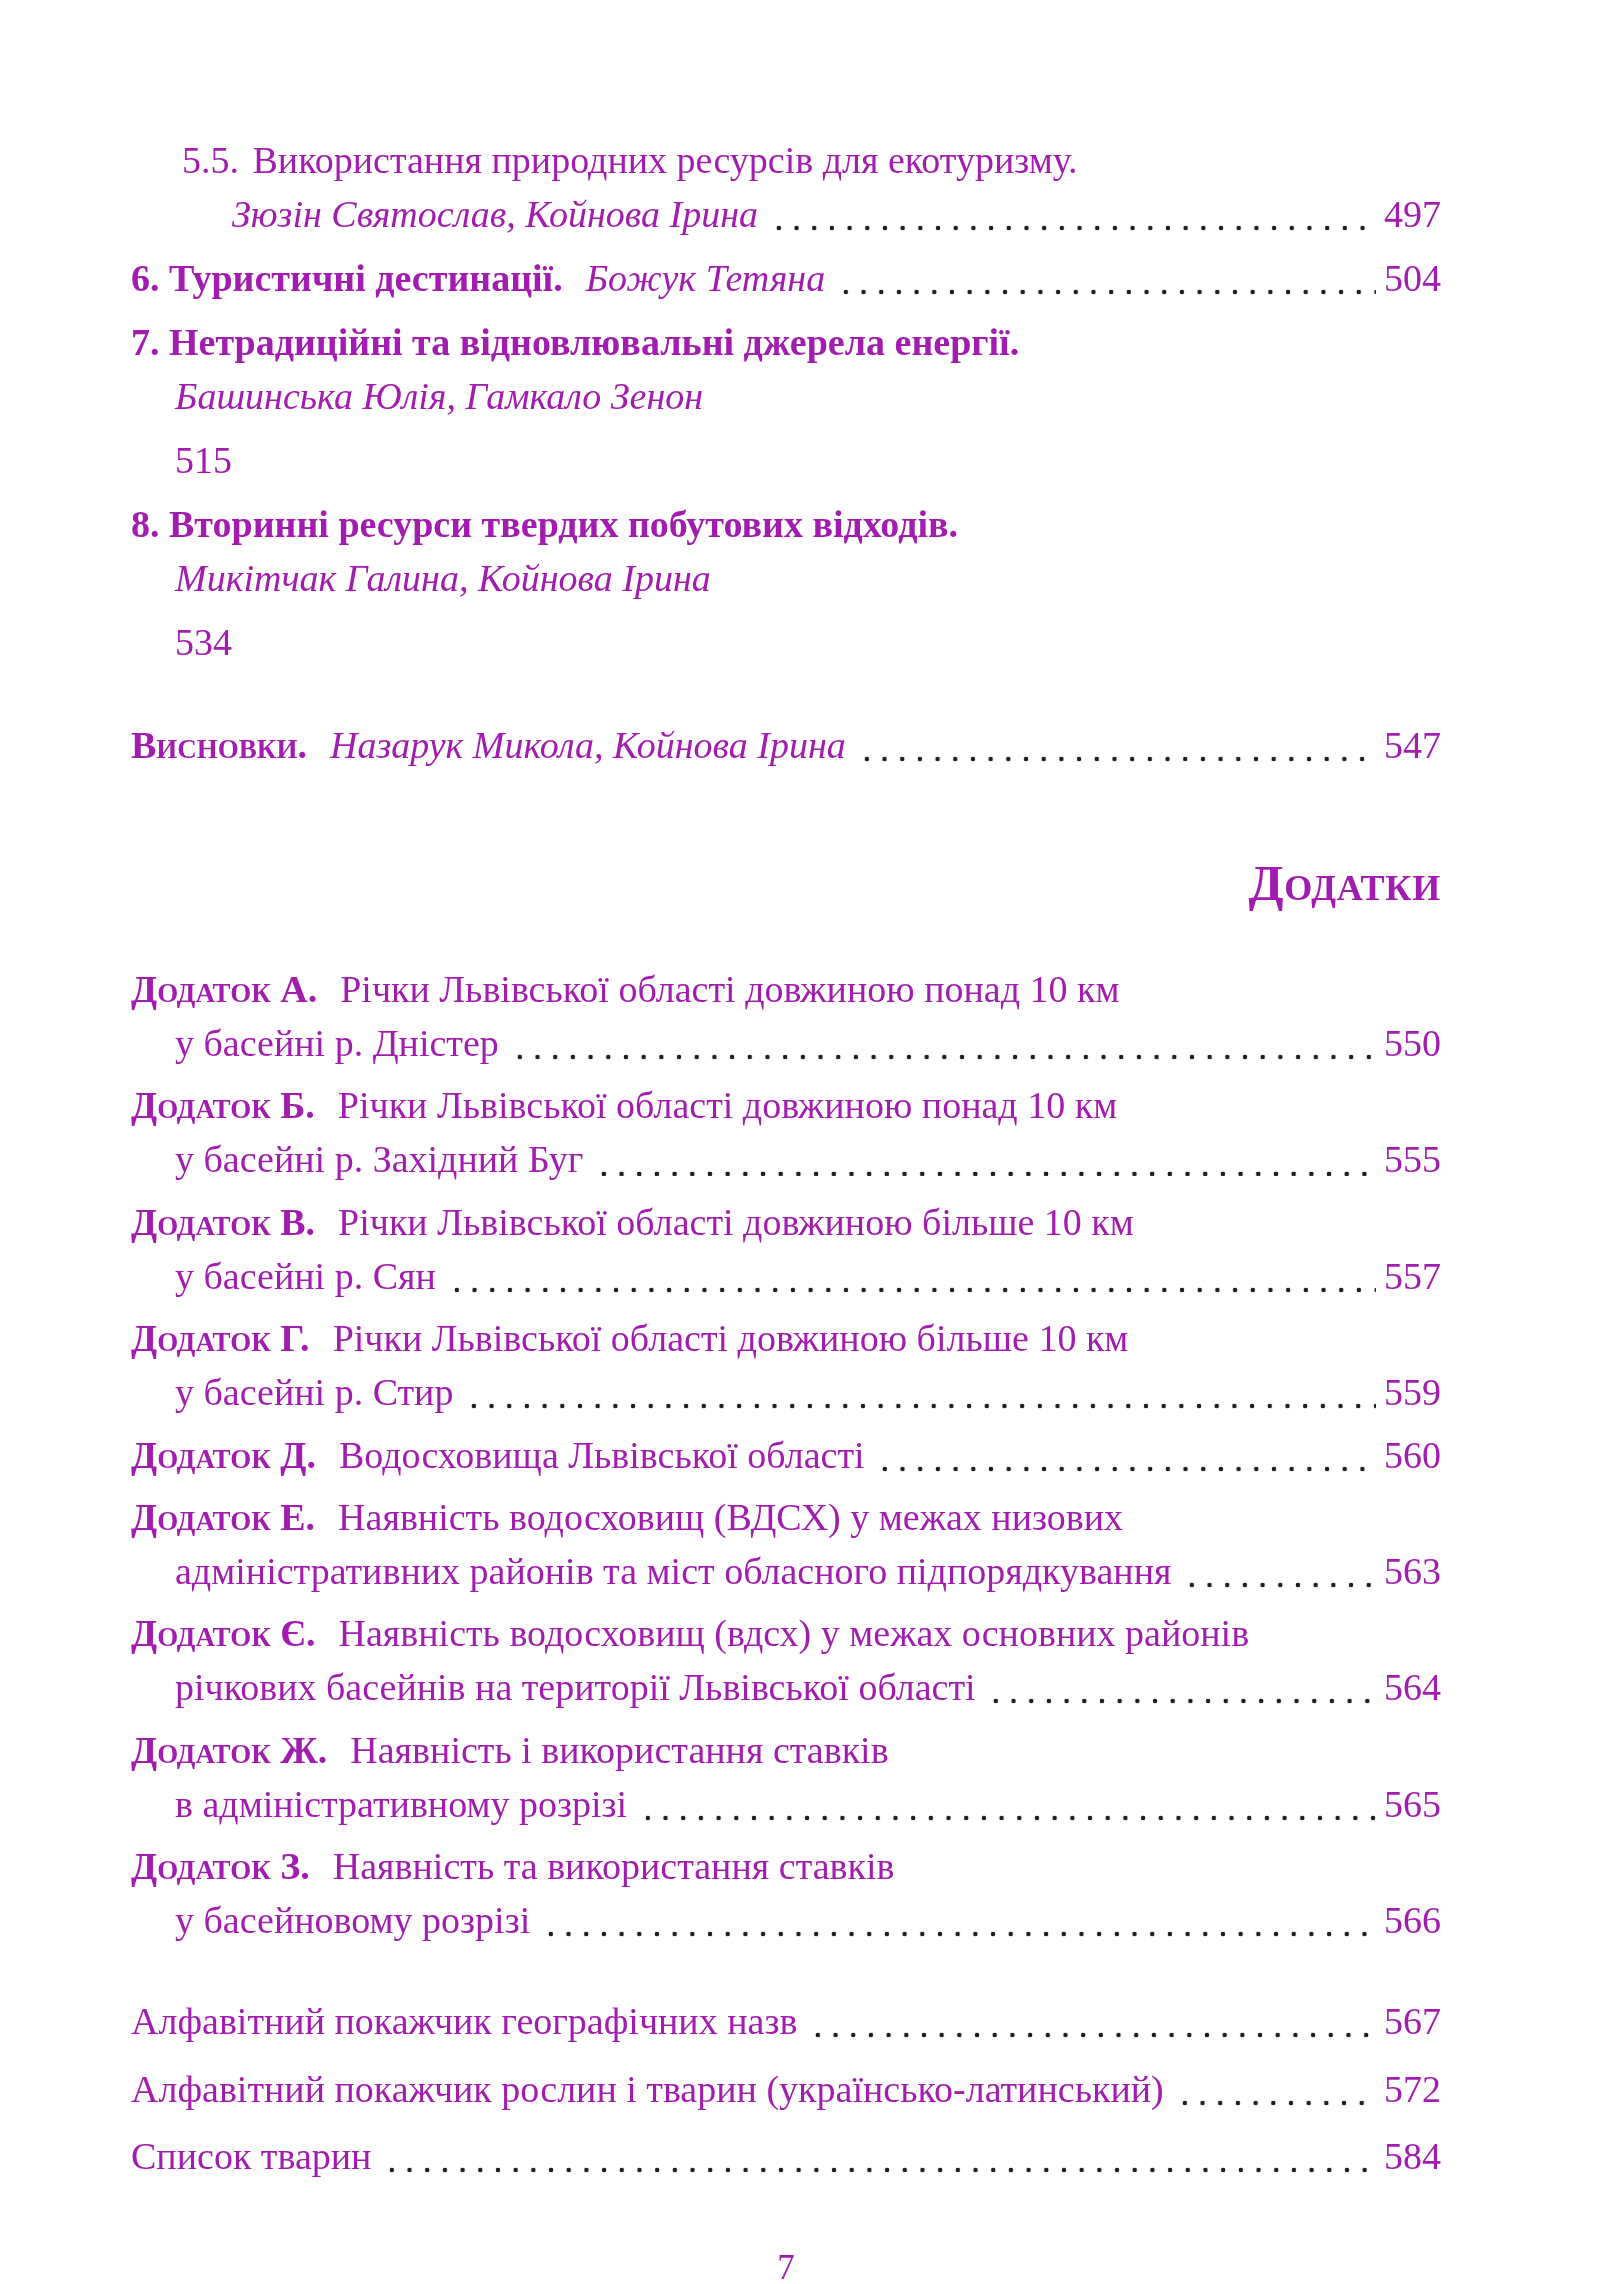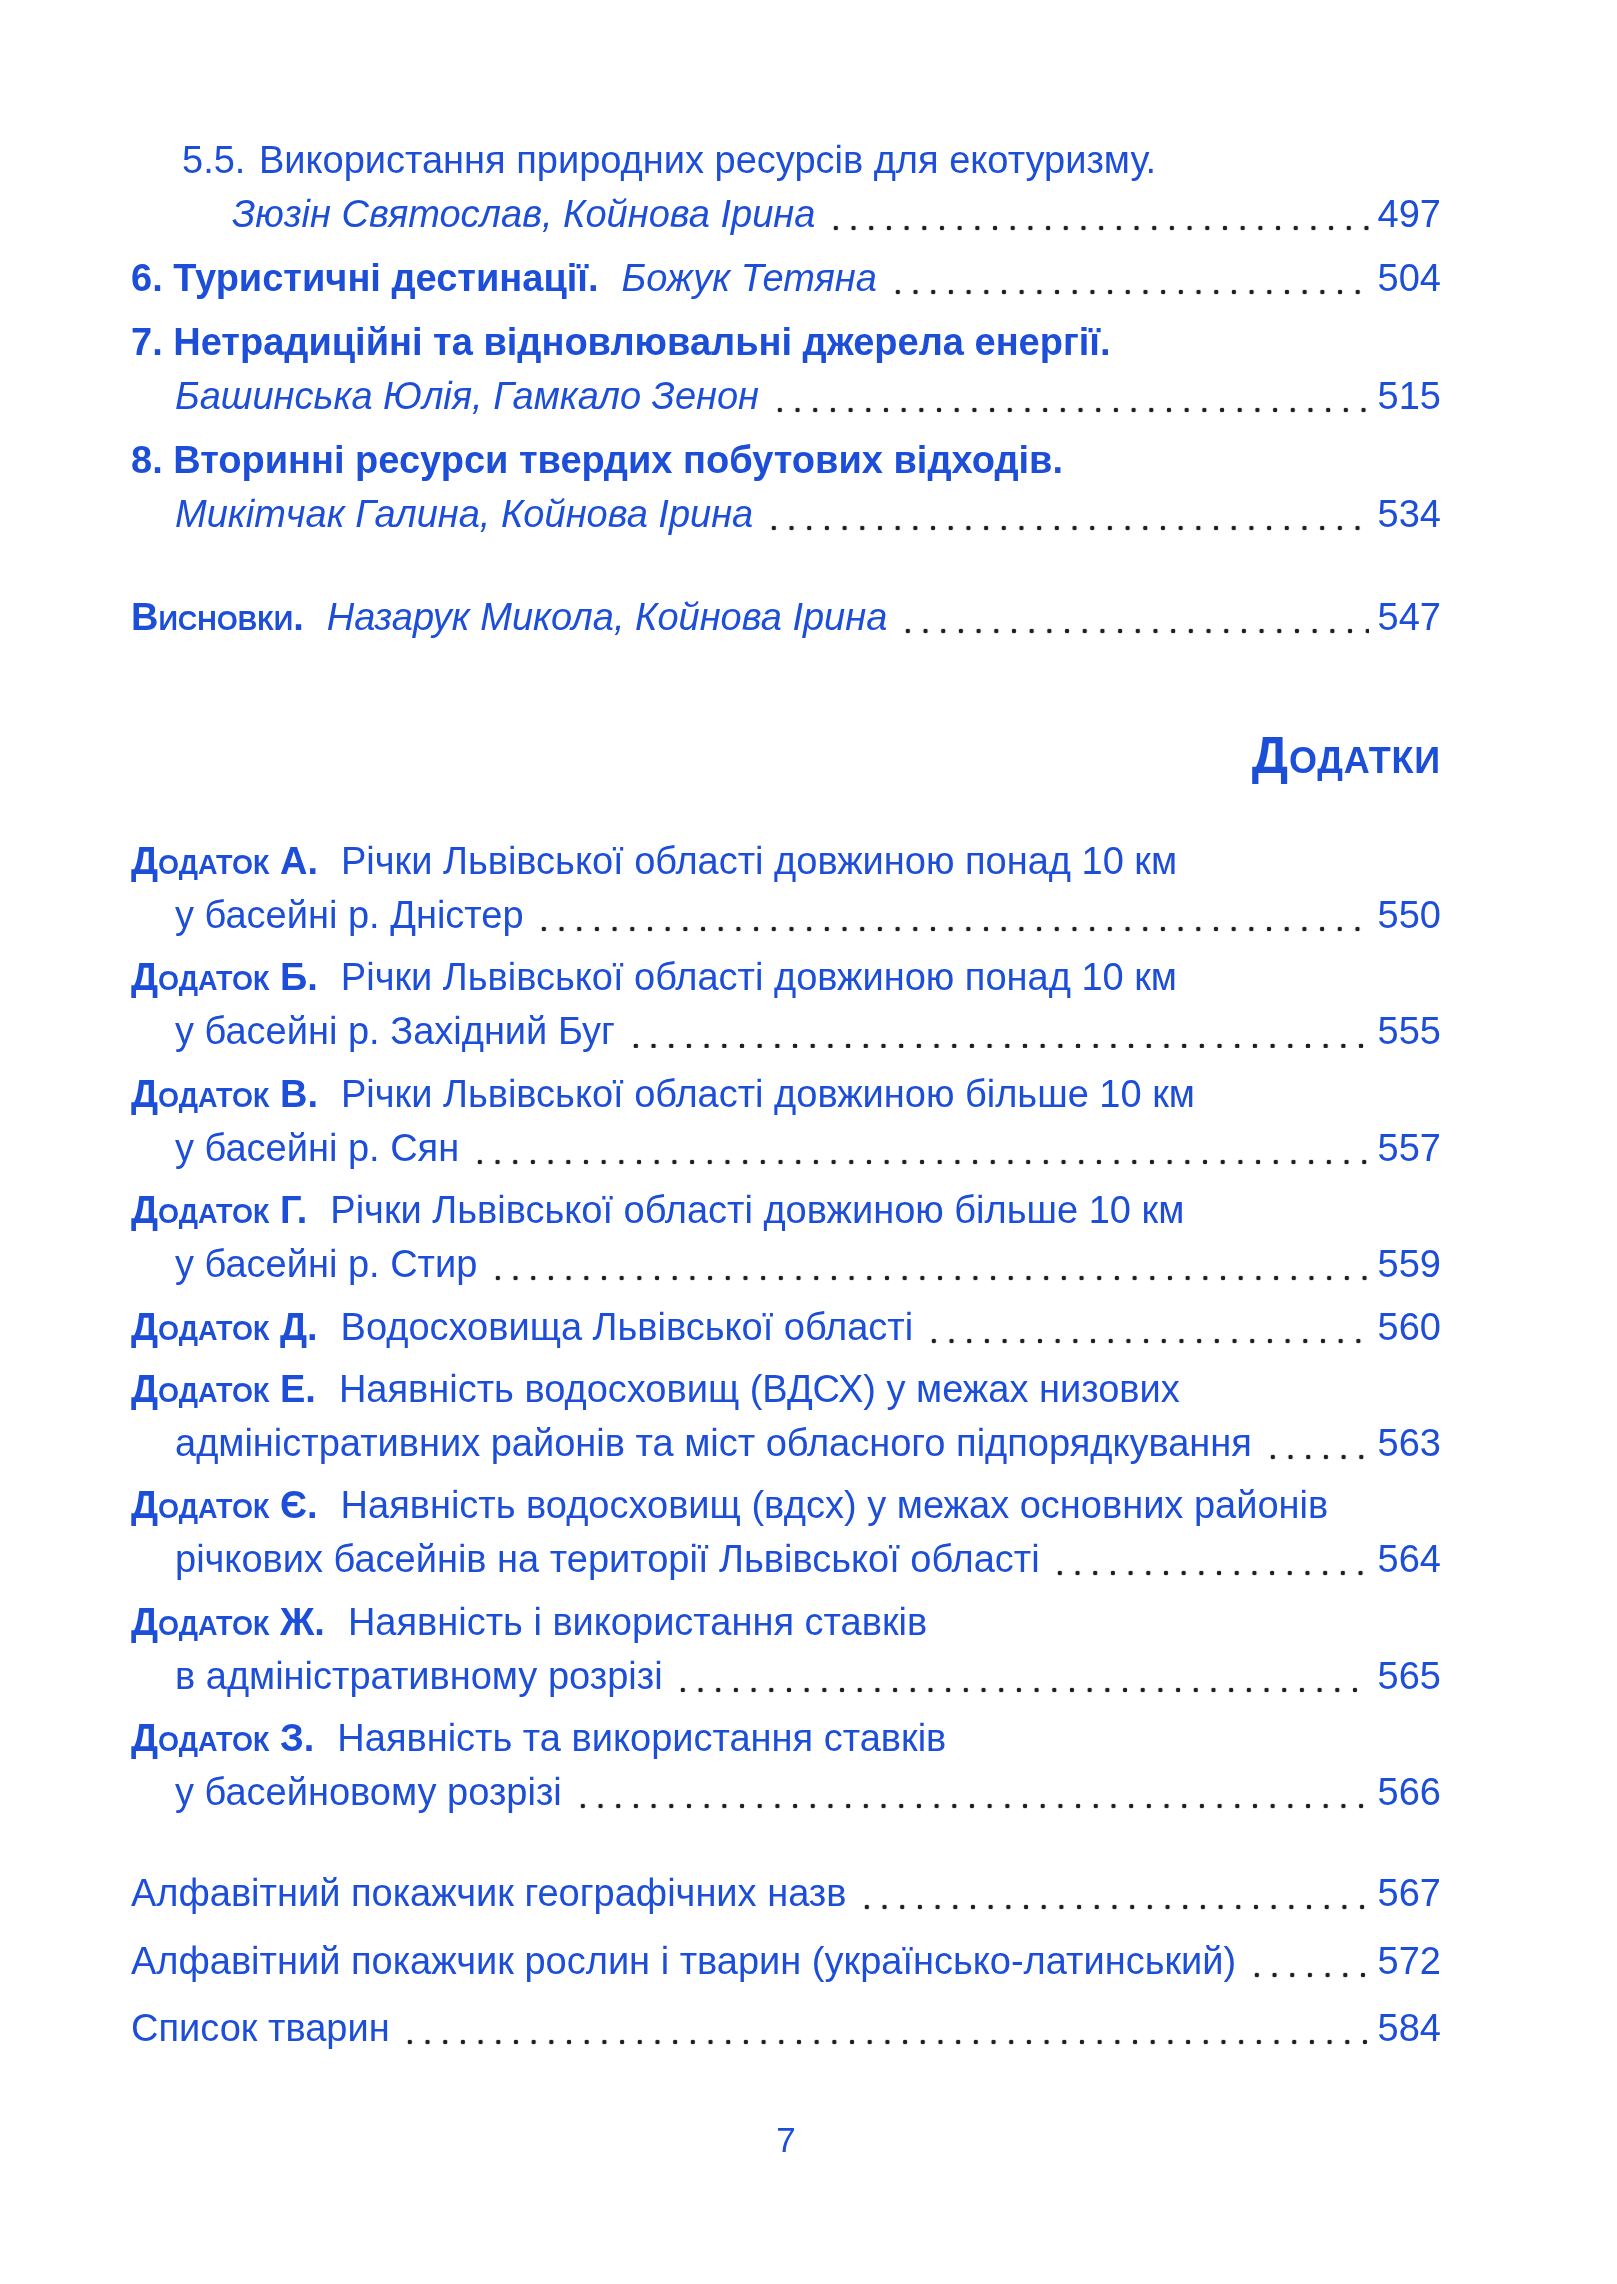--- a/index.html
+++ b/index.html
@@ -7,26 +7,27 @@
     width: 1618px;
     background: #e8e8e8;
     font-family: "Liberation Sans", "DejaVu Sans", sans-serif;
   }
   .page {
     position: relative;
     width: 1618px;
     height: 2284px;
     margin: 0 auto;
     background: #ffffff;
-    color: #1d4ed8;
+    color: #a21caf;
     box-sizing: border-box;
     padding: 133px 177px 0 131px;
     font-size: 38px;
     line-height: 54px;
     overflow: hidden;
+    font-family: Liberation Serif, serif;
   }
   .row {
     display: flex;
     align-items: stretch;
     white-space: nowrap;
   }
   .t { flex: 0 1 auto; min-width: 0; }
   .bold { font-weight: 700; }
   .ital { font-style: italic; }
   .sc   { font-variant: small-caps; }
@@ -39,21 +40,21 @@
     height: 5.9px;
     margin: 0 8.4px 10px 11.8px;
     background-image: radial-gradient(circle, #1e1e1e 2.1px, rgba(0,0,0,0) 2.6px);
     background-size: 17.7px 5.9px;
     background-repeat: repeat-x;
     background-position: left center;
   }
   .pg { flex: 0 0 auto; }
   .indent-sub      { padding-left: 51px; }   
   .indent-sub-auth { padding-left: 101px; align-items: flex-end; }  
-  .indent-auth     { padding-left: 44px; }   
+  .indent-auth     { padding-left: 44px; flex-direction: column; }   
   .indent-cont     { padding-left: 44px; }   
   .entry { margin-bottom: 10px; }
   .entry-conclusions { margin-top: 49px; }
   .appendix-heading {
     margin: 78px 0 45px 0;
     text-align: right;
     font-size: 51px;
     line-height: 67px;
     font-weight: 700;
     font-variant: small-caps;

